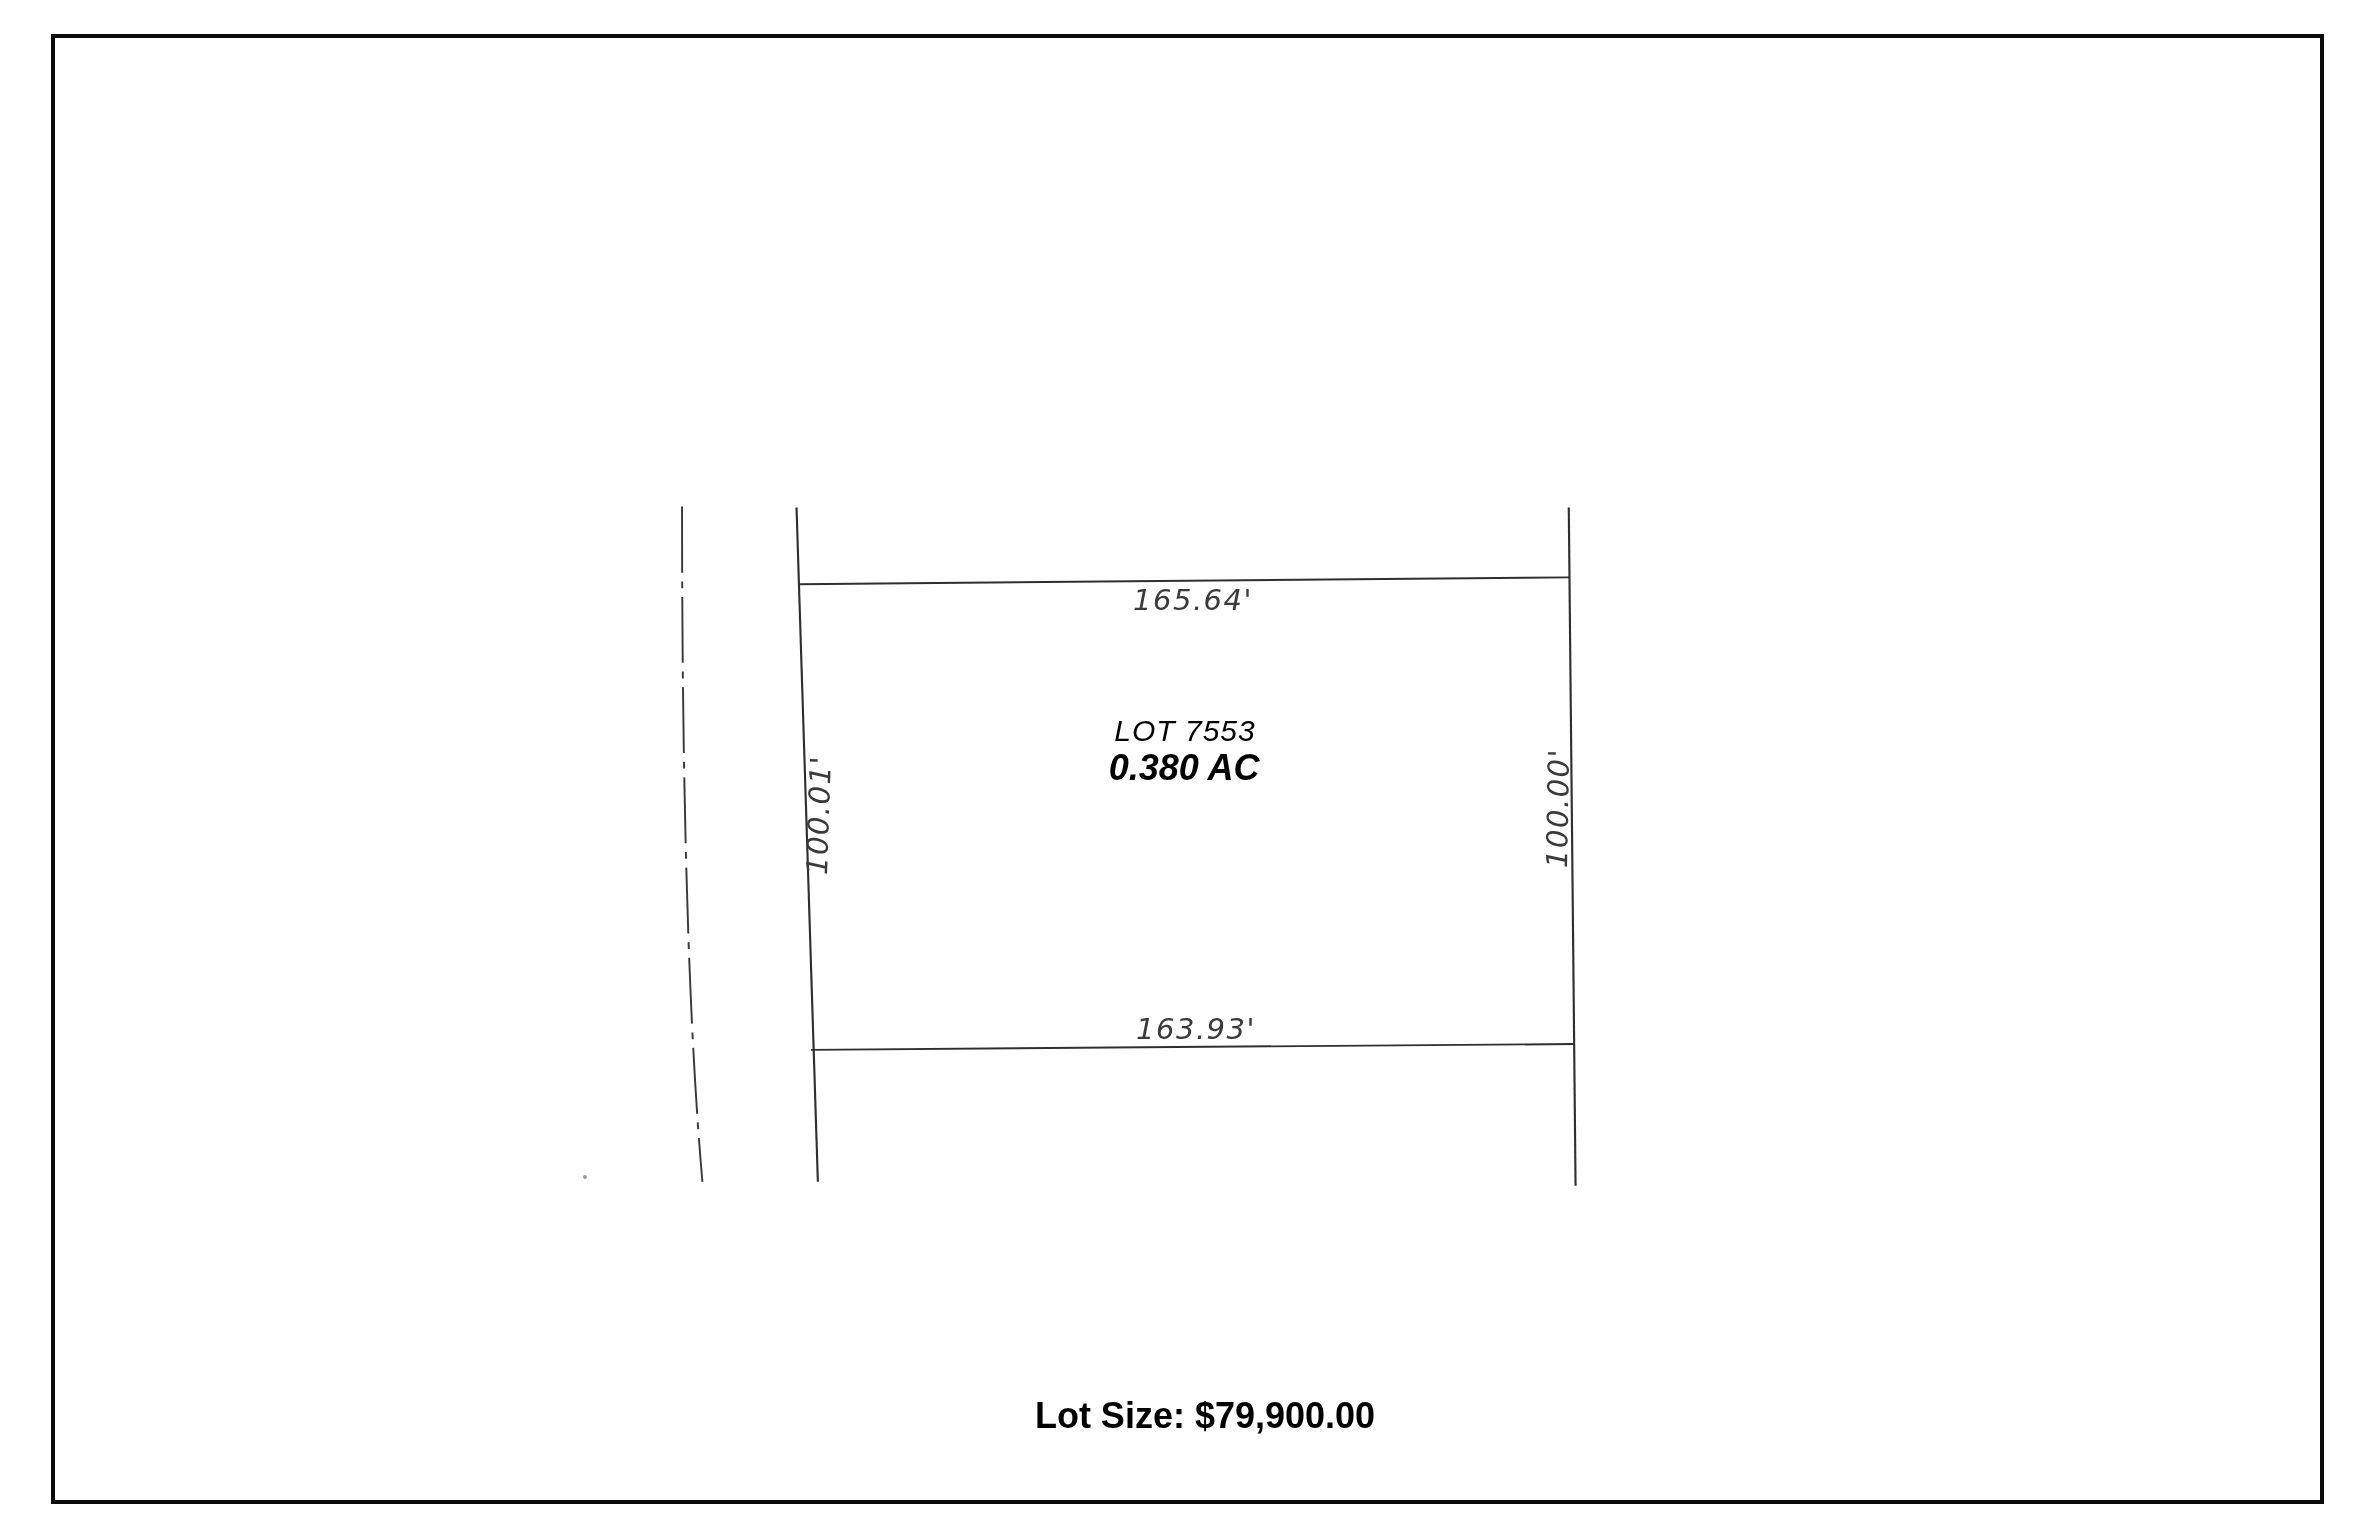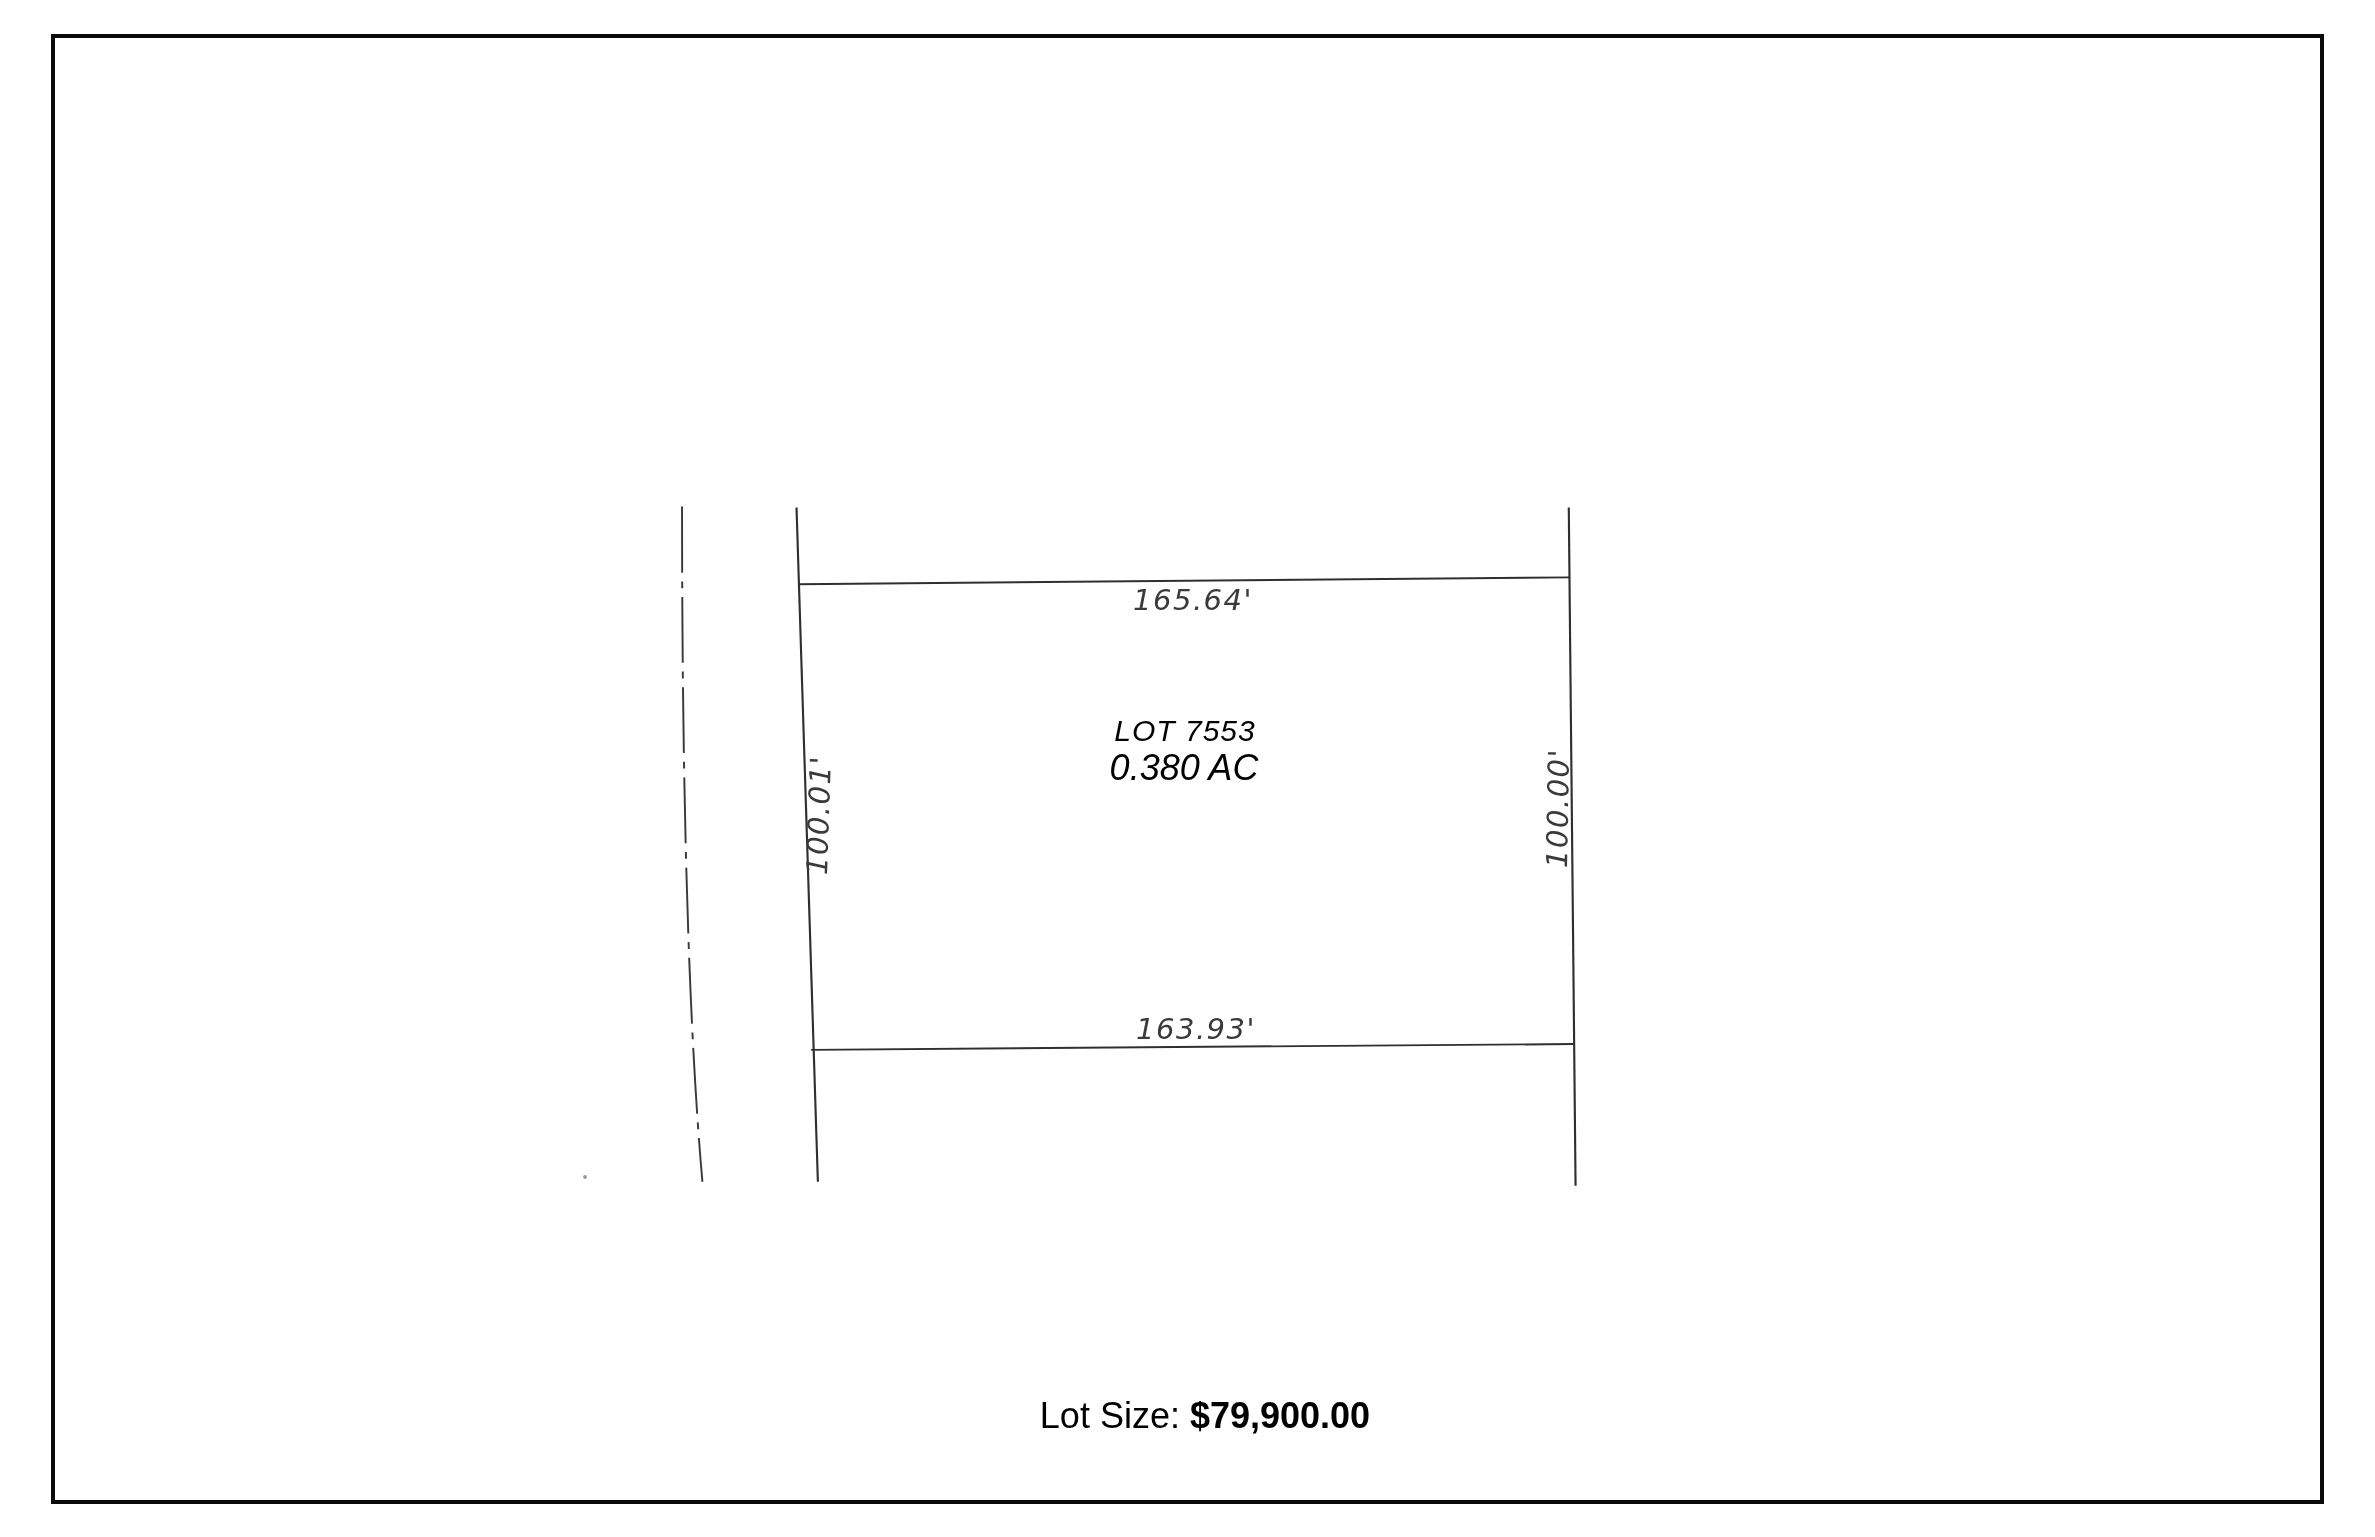--- a/index.html
+++ b/index.html
@@ -56,27 +56,28 @@
     font-size: 30px;
     letter-spacing: 1px;
     color: #000000;
   }
   .lot-area {
     left: 1184px; top: 768px;
     font-family: "Liberation Sans", sans-serif;
     font-style: italic;
     font-size: 36px;
     color: #000000;
+    font-weight: bold;
   }
   .footer-line {
     left: 1205px; top: 1416px;
     font-size: 36px;
     color: #000000;
   }
-  .footer-line .lbl { font-weight: normal; margin-top: 45px; }
+  .footer-line .lbl { font-weight: bold; margin-top: 45px; }
   .footer-line .val { font-weight: bold; }
 </style>
 </head>
 <body>
 
 <div class="sheet-border"></div>
 
 <svg class="plat-lines" viewBox="0 0 2448 1584" xmlns="http://www.w3.org/2000/svg">
   <path d="M703,522 Q703,980 724,1218" fill="none" stroke="#3a3a3a" stroke-width="2" stroke-dasharray="68 9 7 9"></path>
   <line x1="821" y1="523" x2="843" y2="1218" stroke="#2f2f2f" stroke-width="2.2"></line>

